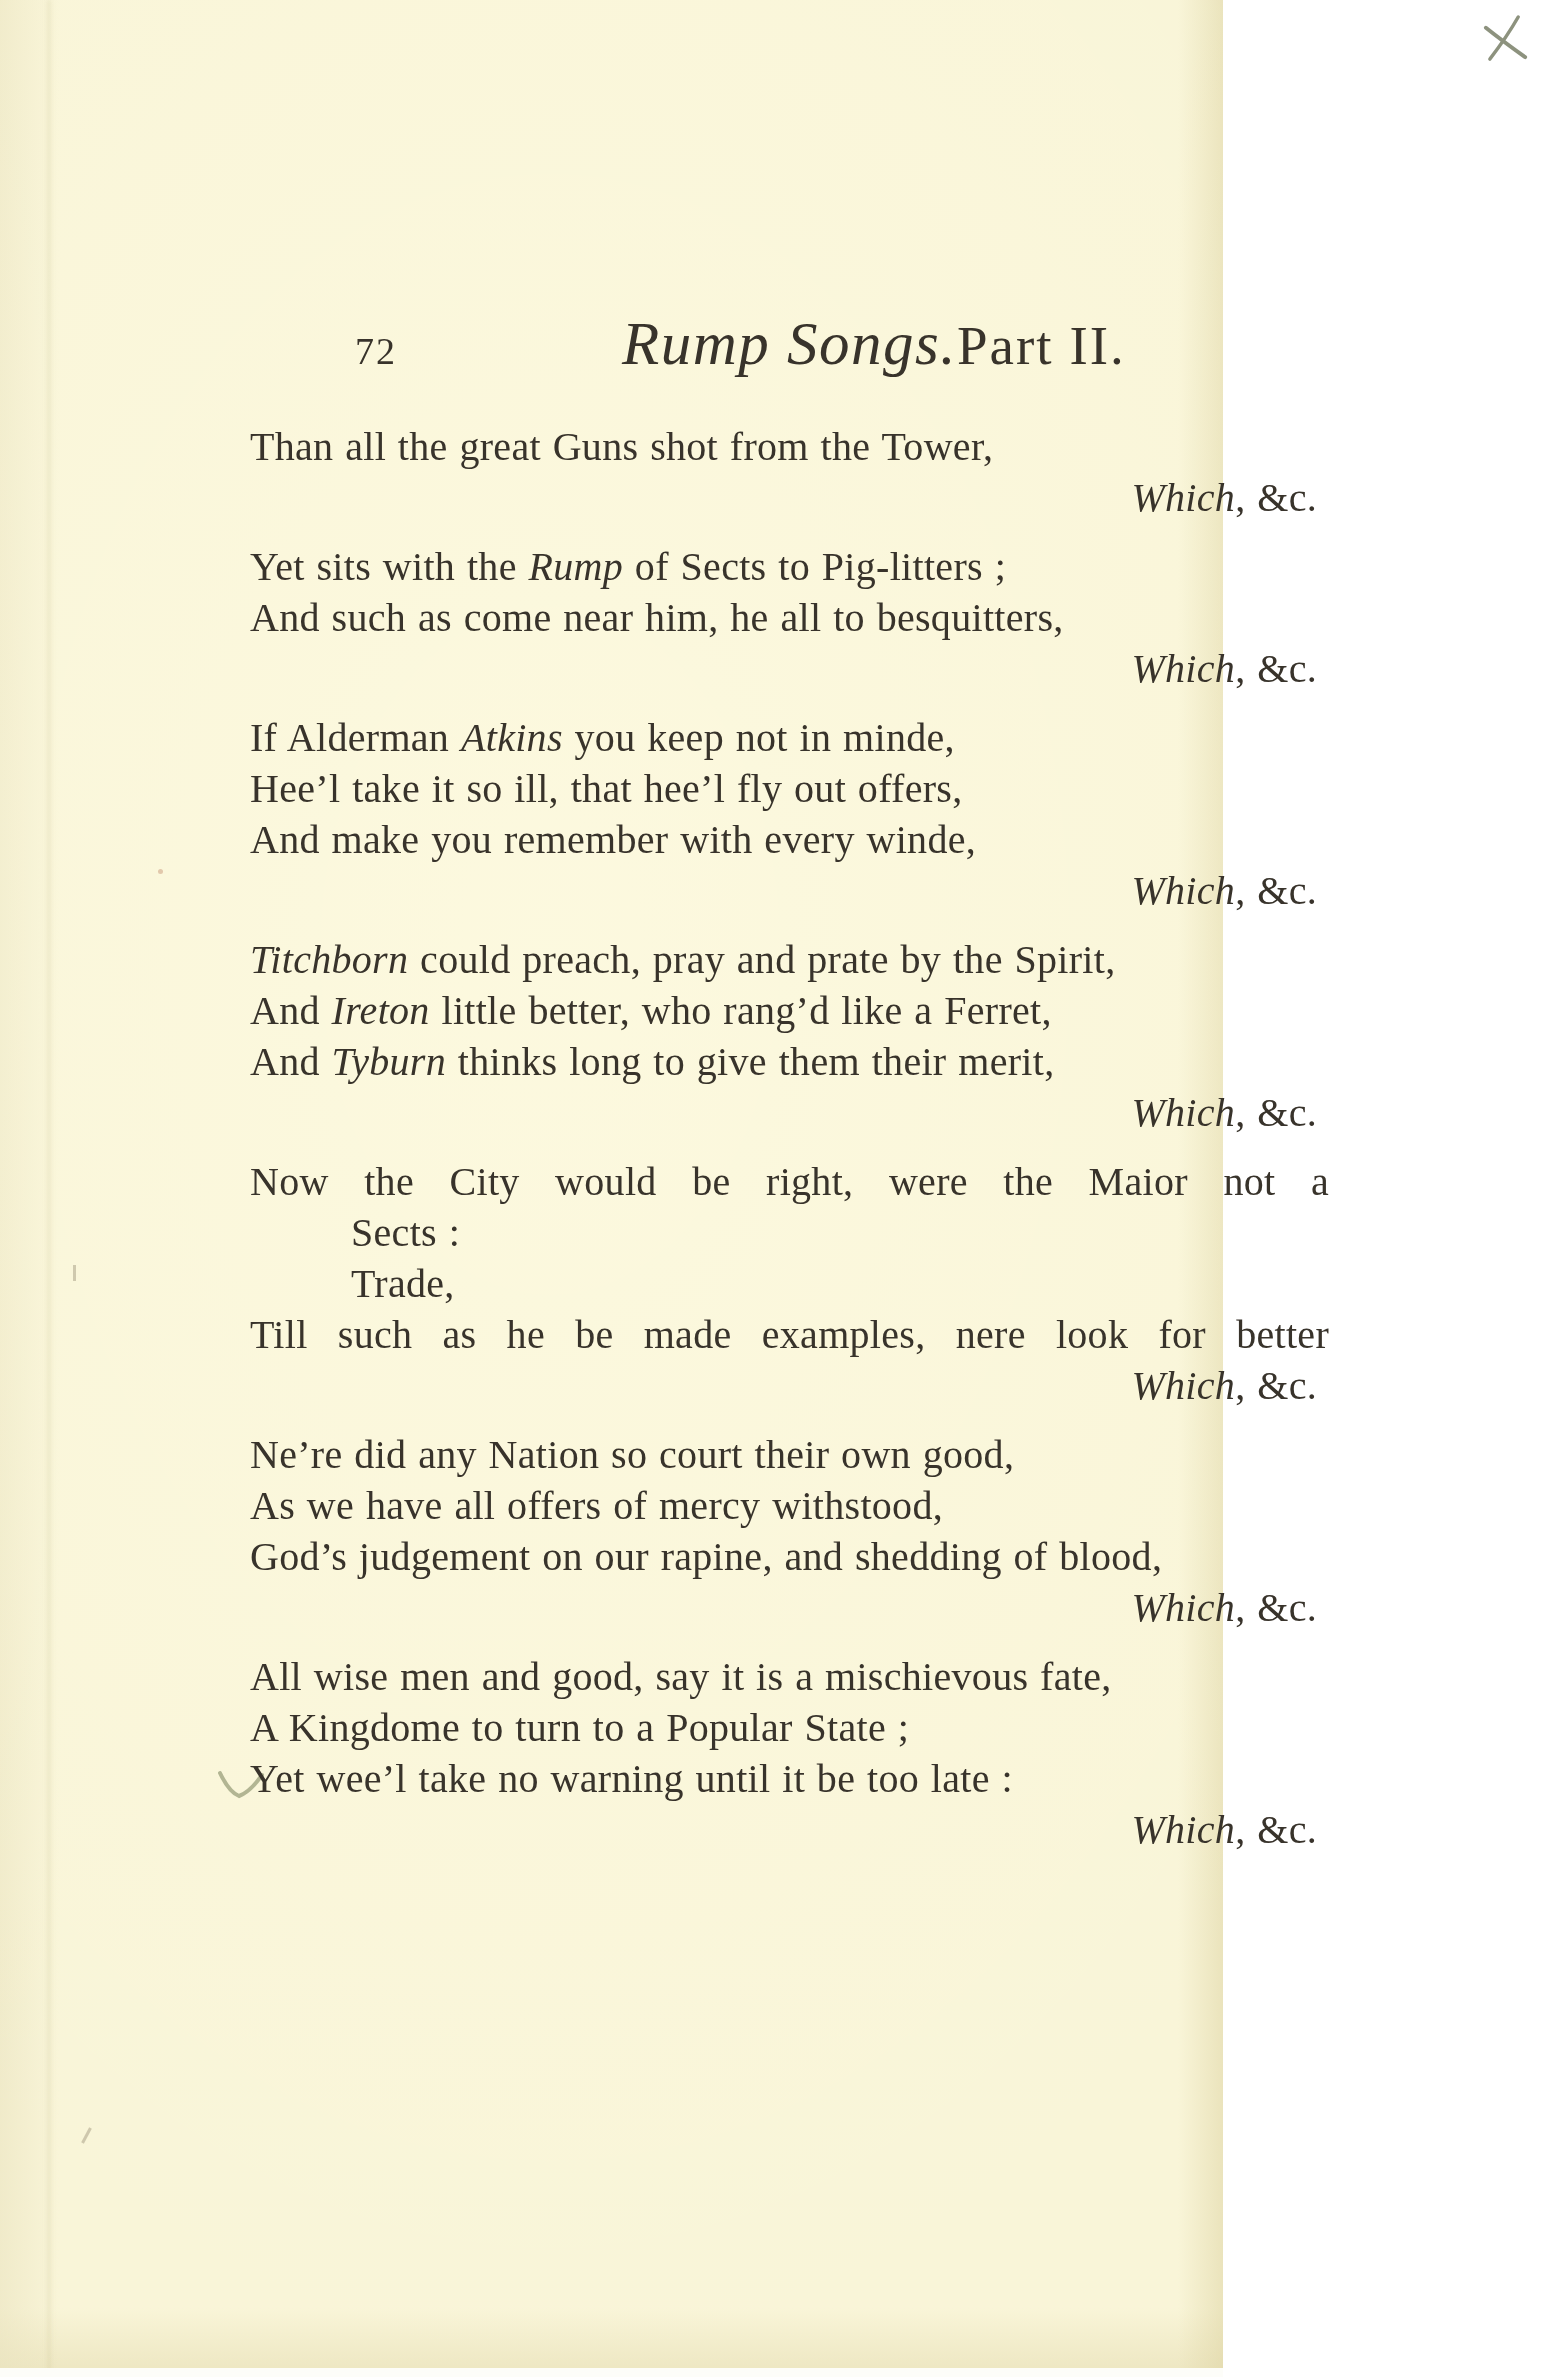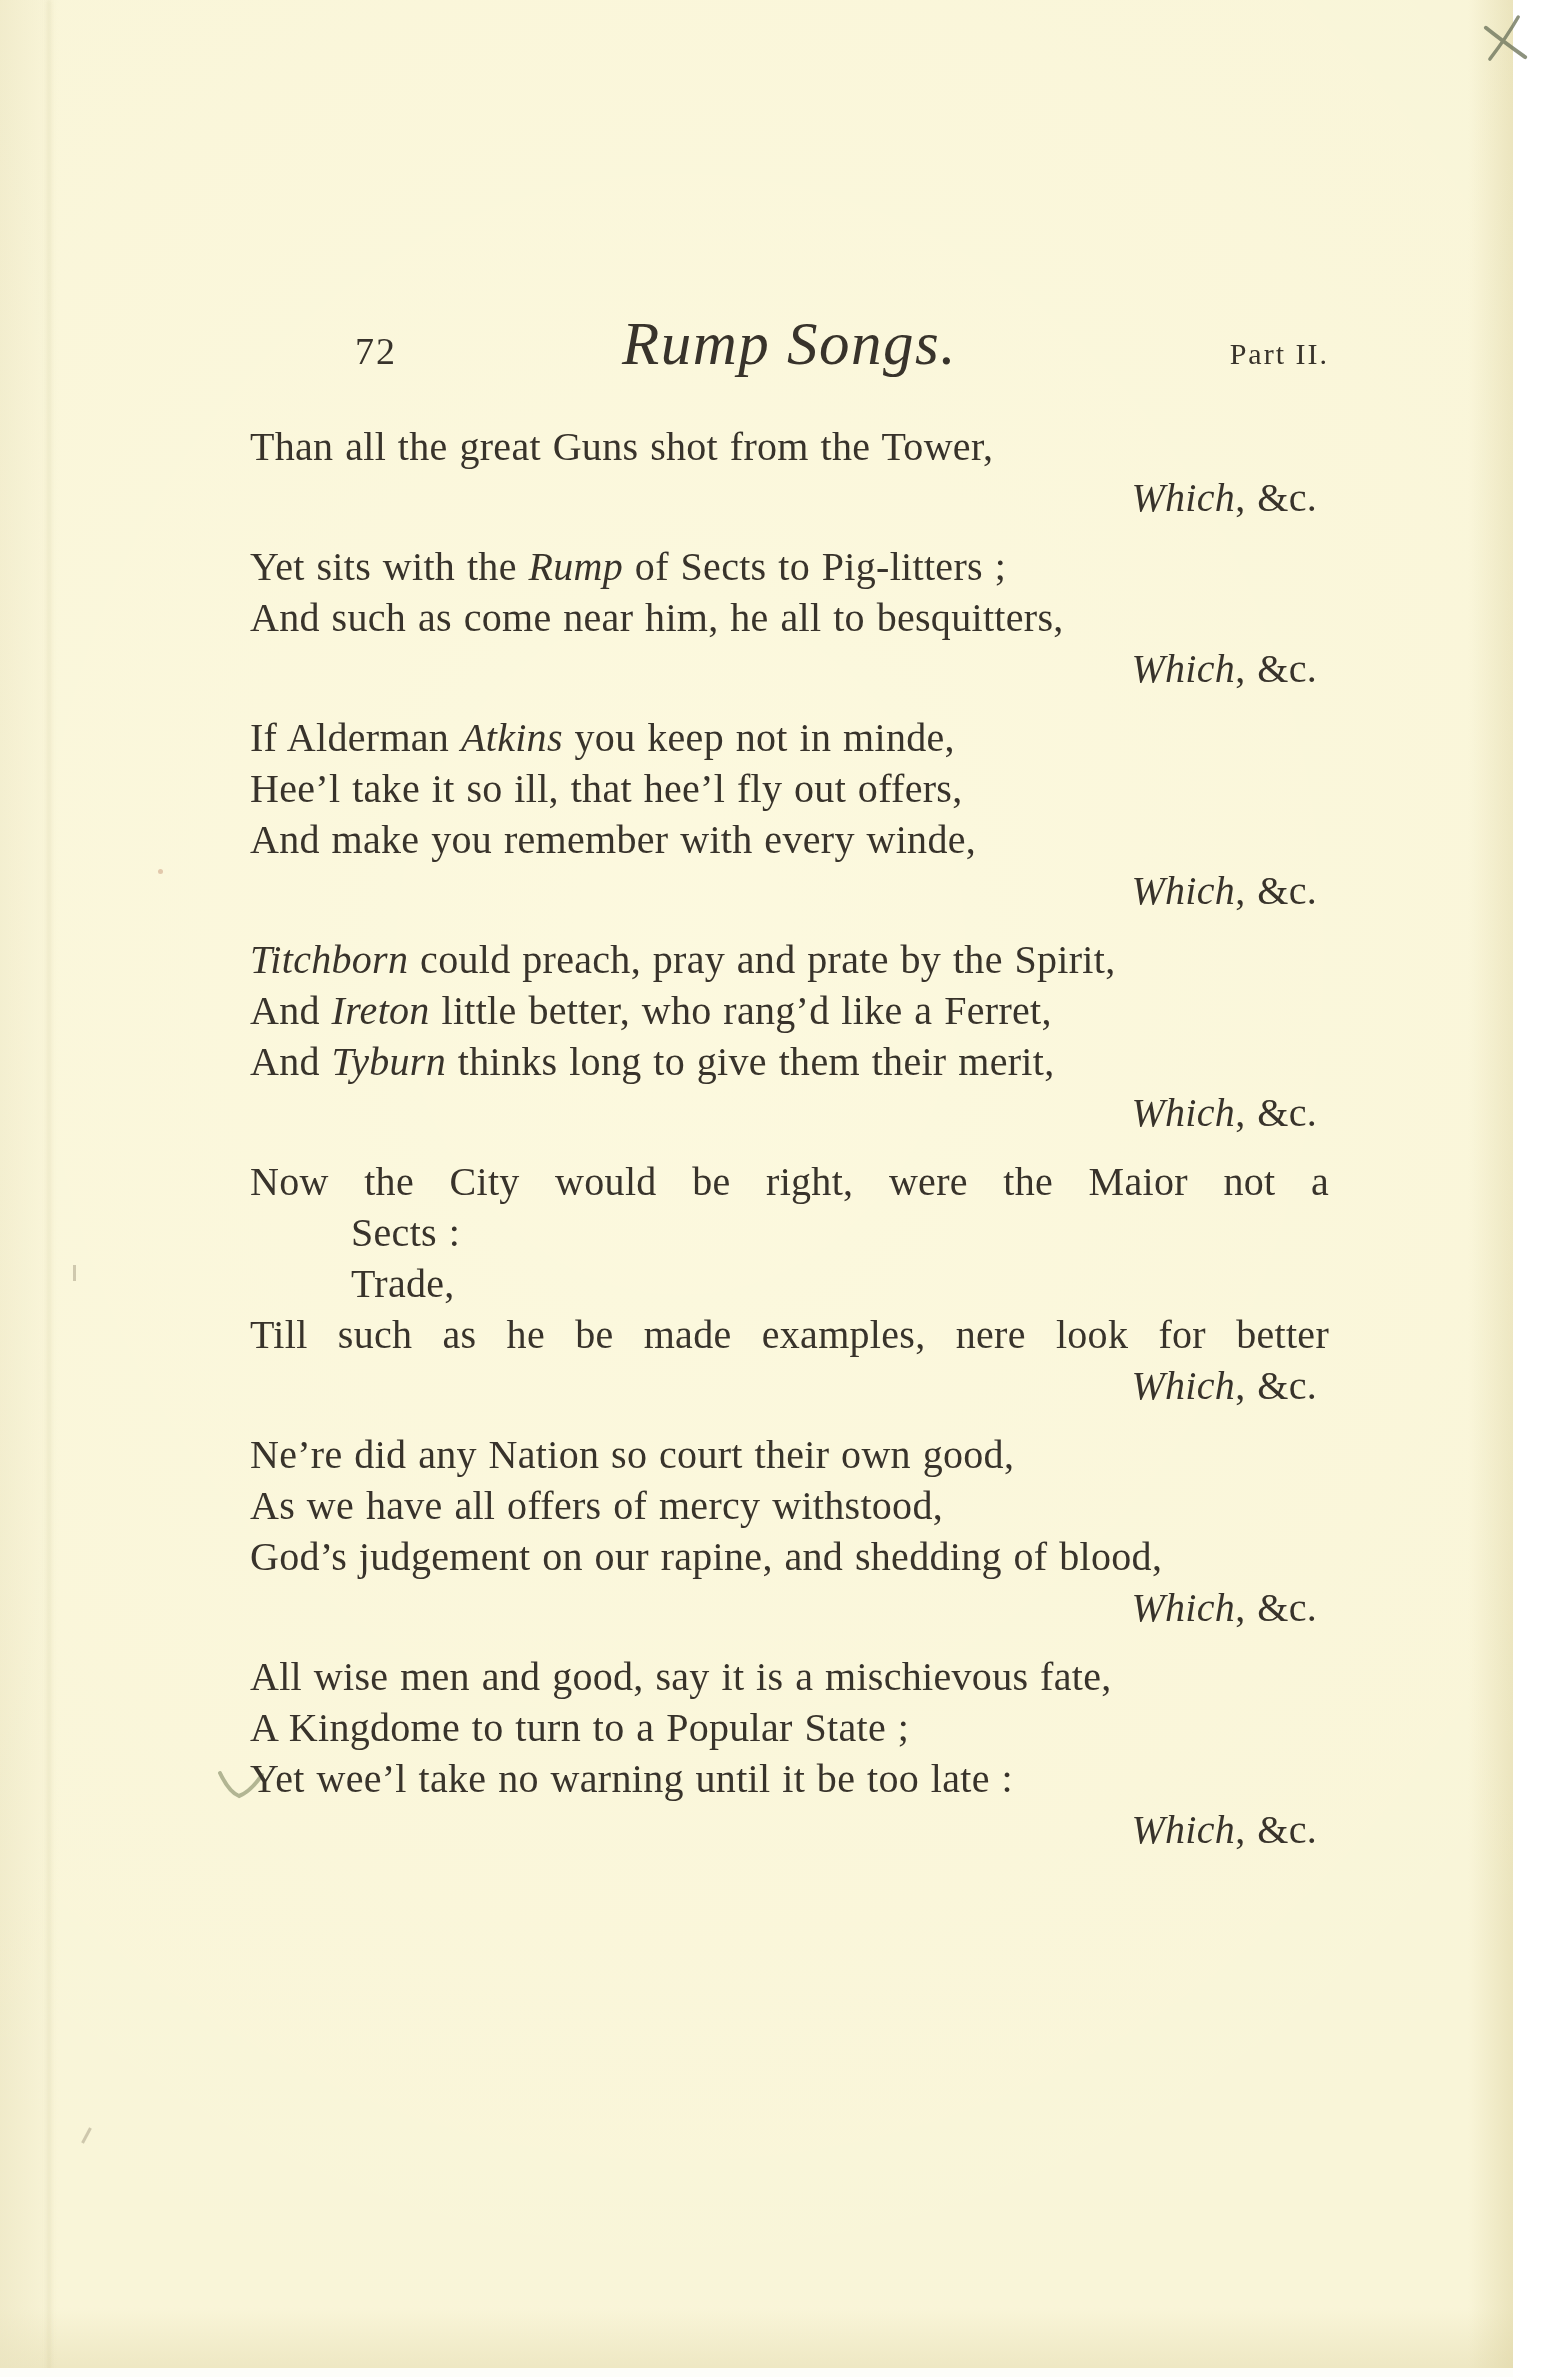--- a/index.html
+++ b/index.html
@@ -3,21 +3,21 @@
 <meta charset="utf-8">
 <style>
   html, body { margin: 0; padding: 0; }
   body {
     width: 1541px; height: 2377px;
     font-family: "Liberation Serif", "DejaVu Serif", serif;
     overflow: hidden;
   }
   .scan {
     position: relative;
-    width: 1513px; height: 2377px;
+    width: 1223px; height: 2377px;
     background:
       radial-gradient(ellipse 130% 100% at 45% 40%, rgba(255,252,228,0.55), rgba(255,252,228,0) 60%),
       linear-gradient(to right, rgba(233,226,190,0.55) 0px, rgba(250,246,217,0) 59px),
       linear-gradient(to left, rgba(220,210,160,0.50) 0px, rgba(250,246,217,0) 45px),
       linear-gradient(to top, rgba(221,211,163,0.45) 0px, rgba(250,246,217,0) 69px),
       #f9f5d8;
     color: #38332b;
   }
   
   .scan::after {
@@ -45,22 +45,21 @@
     font-size: 38px;
     padding-left: 105px;
     letter-spacing: 2px;
   }
   .running-title {
     font-style: italic;
     font-size: 61px;
     letter-spacing: 1.5px;
   }
   .part-label {
-    text-align: right;
-    font-size: 30px;
+    font-size: 55px;
     letter-spacing: 2px;
   }
   main.poem {
     margin-top: 42px;
     font-size: 40px;
     line-height: 51px;
     letter-spacing: 0.3px;
     word-spacing: 1.5px;
   }
   .stanza { margin: 0; }

